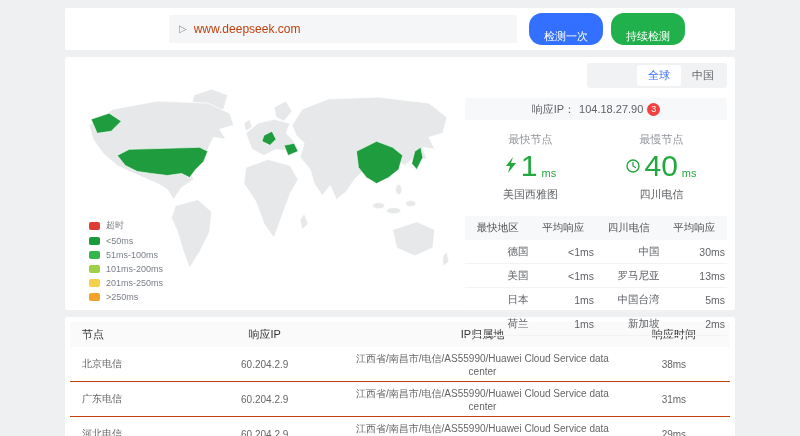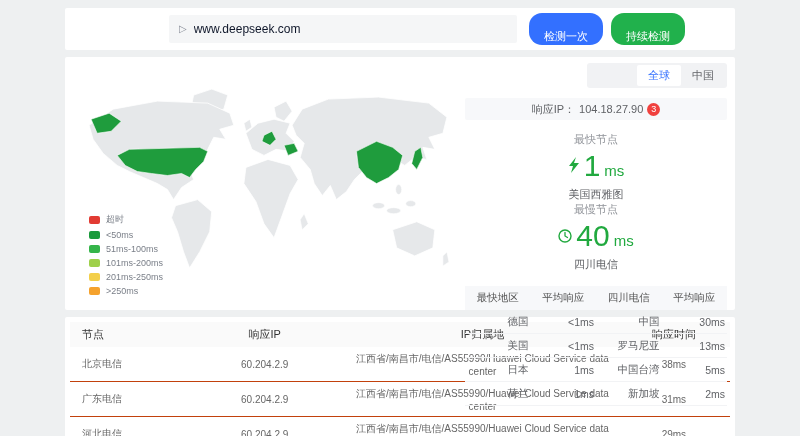--- a/index.html
+++ b/index.html
@@ -17,21 +17,21 @@
     margin-top:8px; height:42px; background:#fff; border-radius:2px;
     display:flex; align-items:center;
   }
   .input-wrap {
     margin-left:104px; width:348px; height:28px; background:#f5f6f7;
     display:flex; align-items:center; padding:0 10px; gap:7px; border-radius:2px;
   }
   .play-icon { color:#8a8f99; font-size:10px; line-height:1; }
   .url-input {
     flex:1; border:none; outline:none; background:transparent;
-    font-size:12px; color:#0f172a; font-family:inherit;
+    font-size:12px; color:#c2410c; font-family:inherit;
   }
   .btn {
     height:26px; padding:16px 15px; border:none; border-radius:13px;
     color:#fff; font-size:11px; cursor:pointer; font-family:inherit;
   }
   .btn-blue { background:#3370ff; margin-left:12px; }
   .btn-green { background:#21b14c; margin-left:8px; }
 
   
   .main-card {
@@ -40,21 +40,21 @@
   }
 
   
   .map-wrap { position:absolute; left:8px; top:22px; width:390px; height:196px; }
   .map-wrap svg { width:100%; height:100%; }
   .land   { fill:var(--map-land,#e6e8ea); stroke:#ffffff; stroke-width:0.8; }
   .island { fill:var(--map-land,#e6e8ea); stroke:#ffffff; stroke-width:0.6; }
   .hl     { fill:var(--map-green,#1f9c3d); stroke:#ffffff; stroke-width:0.6; }
 
   
-  .legend { position:absolute; left:24px; top:156px; }
+  .legend { position:absolute; left:24px; top:162px; }
   .legend-item { display:flex; align-items:center; gap:6px; margin-bottom:4px; }
   .swatch { width:11px; height:8px; border-radius:2px; display:inline-block; }
   .legend-item span:last-child { font-size:9px; color:#7a7f88; }
 
   
   .right-panel { position:absolute; left:400px; top:6px; width:262px; }
   .tabs-row { display:flex; justify-content:flex-end; }
   .tab-group { background:#f1f2f4; border-radius:3px; padding:2px; display:flex; }
   .tab { font-size:11px; padding:3px 11px; border-radius:2px; color:#606266; cursor:pointer; }
   .tab.active { background:#fff; color:#3370ff;margin-left:48px; }
@@ -62,26 +62,26 @@
   .ip-bar {
     margin-top:10px; height:22px; background:#f7f8fa; border-radius:2px;
     display:flex; align-items:center; justify-content:center; gap:4px;
     font-size:11px; color:#606266;
   }
   .ip-badge {
     width:13px; height:13px; border-radius:50%; background:#f0413e; color:#fff;
     font-size:9px; display:inline-flex; align-items:center; justify-content:center;
   }
 
-  .stats-row { display:flex; margin-top:12px;flex-direction:column; }
+  .stats-row { display:flex; margin-top:12px; }
   .stat { flex:1; text-align:center; }
   .stat-title { font-size:11px; color:#909399; }
   .stat-value-row { margin-top:4px; display:flex; align-items:flex-end; justify-content:center; gap:4px; }
   .stat-num { font-size:30px; line-height:1; color:#21a93f; font-weight:500; }
-  .stat-unit { font-size:15px; color:#21a93f; padding-bottom:2px; }
+  .stat-unit { font-size:11px; color:#21a93f; padding-bottom:2px; }
   .stat-icon { padding-bottom:4px; }
   .stat-node { margin-top:6px; font-size:11px; color:#606266; }
 
   .mini-tables { display:flex; margin-top:14px; }
   .mini-table { flex:1; border-collapse:collapse; font-size:10.5px; }
   .mini-table th {
     background:#f7f8fa; font-weight:normal; color:#555; padding:5px 2px; text-align:center;
   }
   .mini-table td {
     padding:4.5px 2px; text-align:right; color:#606266; border-bottom:1px solid #f2f3f5;

